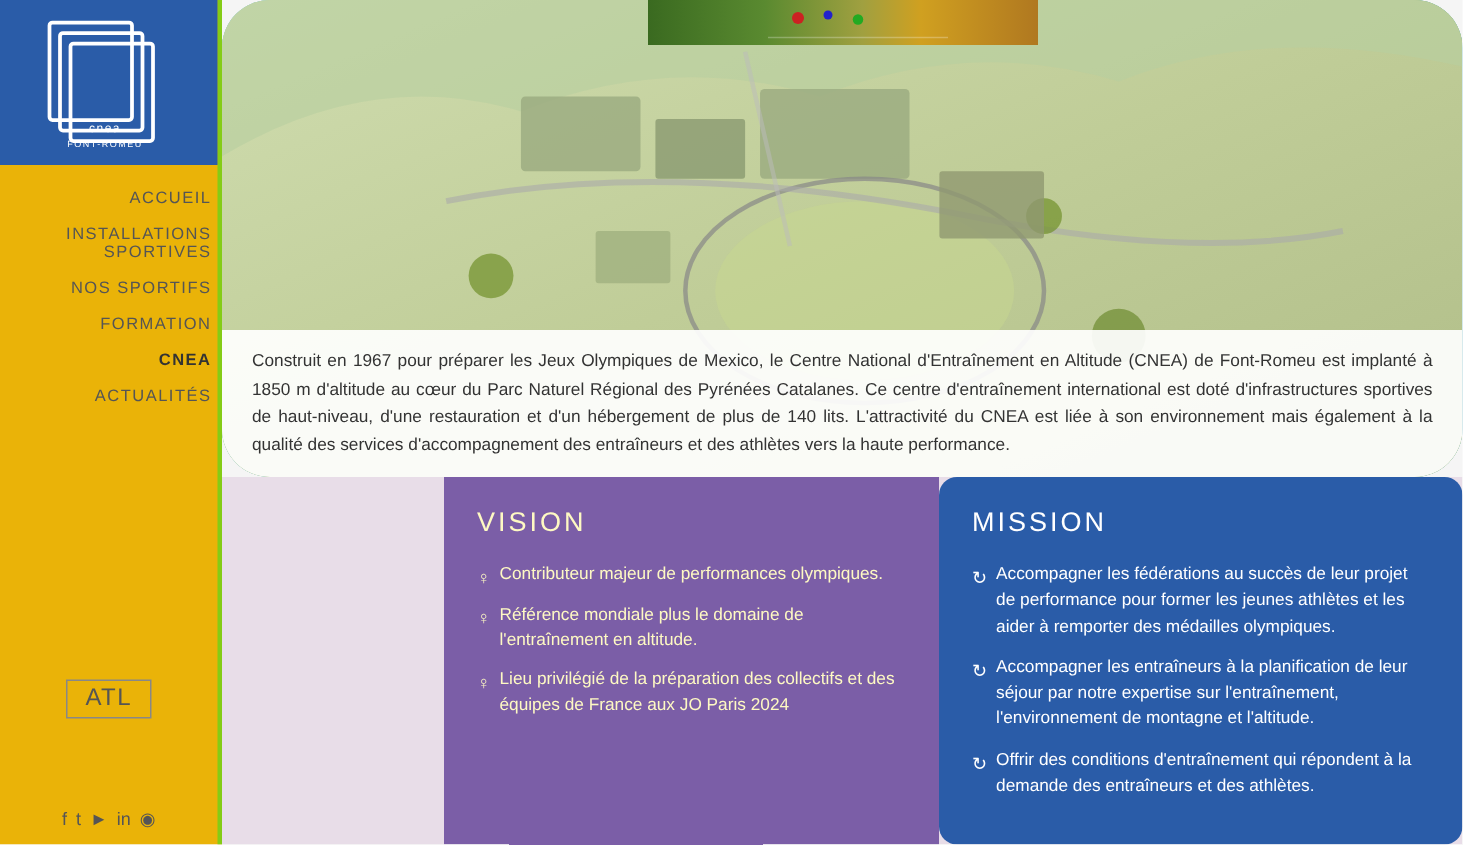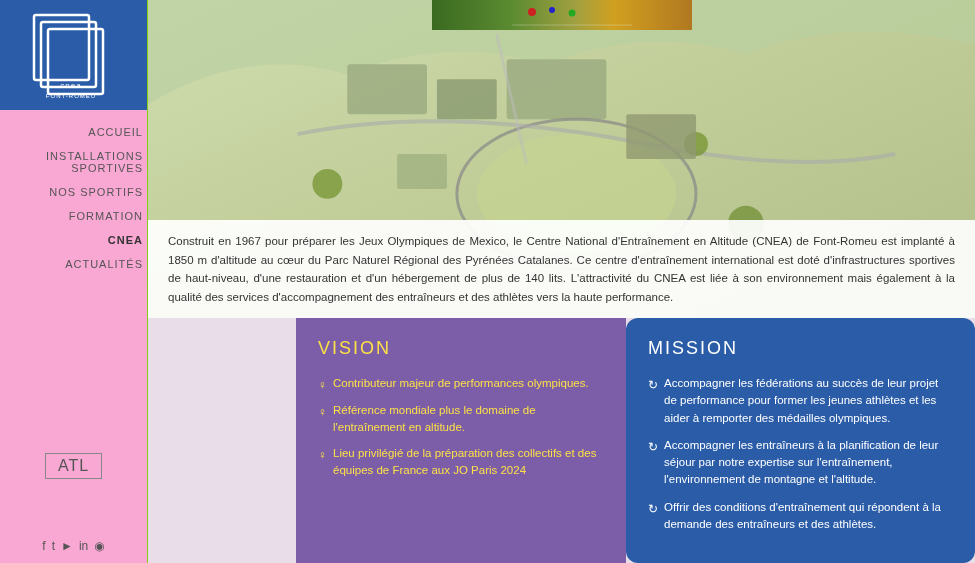--- a/index.html
+++ b/index.html
@@ -2,25 +2,25 @@
 <html><head>
   <meta charset="utf-8">
   <style>
     * { margin: 0; padding: 0; box-sizing: border-box; }
     body { font-family: Arial, sans-serif; font-size: 13px; width: 975px; height: 563px; overflow: hidden; display: flex; }
 
     
     .sidebar {
       width: 148px;
       min-width: 148px;
-      background: #f9a8d4;
+      background: #eab308;
       display: flex;
       flex-direction: column;
       align-items: center;
-      border-right: 1px solid #84cc16;
+      border-right: 3px solid #84cc16;
     }
     .sidebar-logo {
       background: #2a5ca8;
       width: 100%;
       height: 110px;
       display: flex;
       align-items: center;
       justify-content: center;
       padding: 10px;
     }
@@ -72,20 +72,21 @@
       flex-direction: column;
       overflow: hidden;
       background: #f5f5f5;
     }
 
     .top-section {
       position: relative;
       height: 350px;
       background: #0ea5e9;
       overflow: hidden;
+      border-radius: 32px;
     }
 
     
     .aerial-bg {
       width: 100%;
       height: 100%;
       background: linear-gradient(135deg, #c8d8a0 0%, #b8c890 30%, #a0b878 60%, #98b070 100%);
       position: relative;
     }
 
@@ -108,21 +109,21 @@
       display: flex;
       flex: 1;
       background: #e8dde8;
     }
 
     .vision-panel {
       background: #7b5ea7;
       width: 330px;
       min-width: 330px;
       padding: 20px 22px;
-      color: #fde047;
+      color: #fef9c3;
     }
     .vision-panel h2 {
       font-size: 18px;
       font-weight: normal;
       letter-spacing: 2px;
       margin-bottom: 16px;
     }
     .vision-item {
       display: flex;
       align-items: flex-start;

